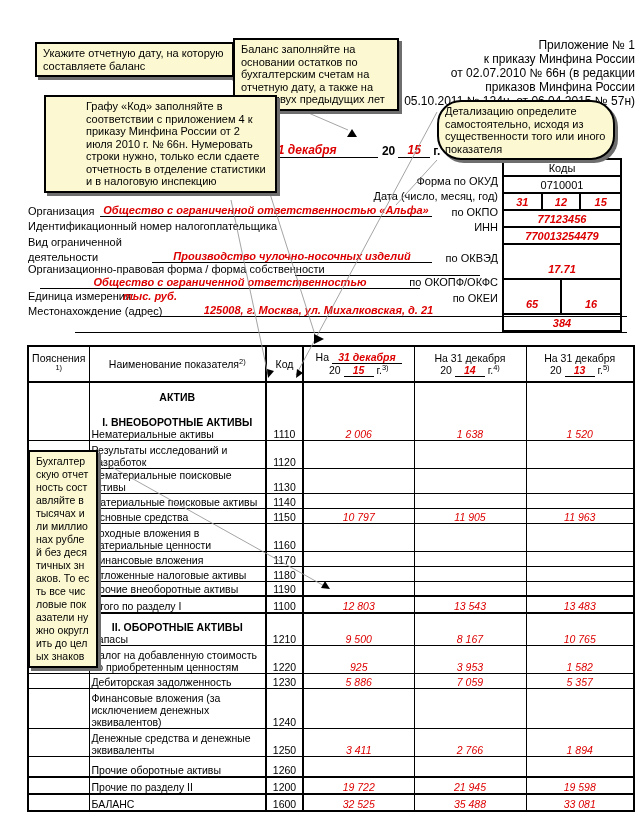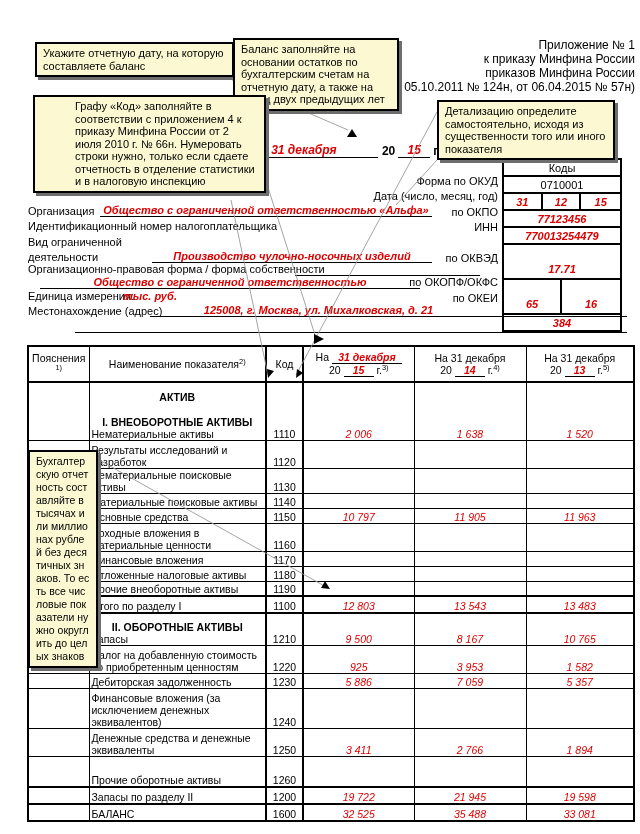--- a/index.html
+++ b/index.html
@@ -69,28 +69,29 @@
     <polygon points="352,129 357,137 347,137" fill="#000"></polygon>
     <polygon points="324,339 314,334 314,344" fill="#000"></polygon>
     <polygon points="268,378 274,371 267,369" fill="#000"></polygon>
     <polygon points="296,378 303,373 297,369" fill="#000"></polygon>
     <polygon points="330,589 321,588 325,581" fill="#000"></polygon>
   </svg>
 
   <div class="legal">
     <div>Приложение № 1</div>
     <div>к приказу Минфина России</div>
+    <div>от 02.07.2010 № 66н (в редакции</div>
     <div>приказов Минфина России</div>
     <div>от 05.10.2011 № 124н, от 06.04.2015 № 57н)</div>
   </div>
 
   <div class="note" style="left:35px;top:42px;width:183px;">Укажите отчетную дату, на которую составляете баланс</div>
   <div class="note" style="left:233px;top:38px;width:150px;">Баланс заполняйте на основании остатков по бухгалтерским счетам на отчетную дату, а также на конец двух предыдущих лет</div>
-  <div class="note" style="left:33px;top:95px;width:183px;padding-left:40px;">Графу «Код» заполняйте в соответствии с приложением 4 к приказу Минфина России от 2 июля 2010 г. № 66н. Нумеровать строки нужно, только если сдаете отчетность в отделение статистики и в налоговую инспекцию</div>
-  <div class="note" style="left:437px;top:100px;width:162px;">Детализацию определите самостоятельно, исходя из существенности того или иного показателя</div>
+  <div class="note" style="left:44px;top:95px;width:183px;padding-left:40px;">Графу «Код» заполняйте в соответствии с приложением 4 к приказу Минфина России от 2 июля 2010 г. № 66н. Нумеровать строки нужно, только если сдаете отчетность в отделение статистики и в налоговую инспекцию</div>
+  <div class="note" style="left:437px;top:100px;width:162px;border-radius:24px;">Детализацию определите самостоятельно, исходя из существенности того или иного показателя</div>
   <div class="note note-vert" style="left:28px;top:450px;width:54px;">Бухгалтерскую отчетность составляйте в тысячах или миллионах рублей без десятичных знаков. То есть все числовые показатели нужно округлить до целых знаков</div>
 
   <div class="dateline">
     <span>на</span>
     <span class="blank red" style="width:148px;margin:0 4px;">31 декабря</span>
     <span>20</span>
     <span class="blank red" style="width:32px;margin:0 3px;">15</span>
     <span>г.</span>
   </div>
 
@@ -287,31 +288,31 @@
       <td class="val"></td>
     </tr>
     <tr style="height:28px;">
       <td></td>
           <td class="name">Денежные средства и денежные эквиваленты</td>
       <td class="code">1250</td>
       <td class="val">3 411</td>
       <td class="val">2 766</td>
       <td class="val">1 894</td>
     </tr>
-    <tr style="height:31px;">
+    <tr style="height:21px;">
       <td></td>
           <td class="name">Прочие оборотные активы</td>
       <td class="code">1260</td>
       <td class="val"></td>
       <td class="val"></td>
       <td class="val"></td>
     </tr>
     <tr class="total" style="height:17px;">
       <td></td>
-          <td class="name">Запасы по разделу II</td>
+          <td class="name">Прочие по разделу II</td>
       <td class="code bold">1200</td>
       <td class="val">19 722</td>
       <td class="val">21 945</td>
       <td class="val">19 598</td>
     </tr>
     <tr class="total" style="height:17px;border-radius:8px;">
       <td></td>
           <td class="name bold">БАЛАНС</td>
       <td class="code bold">1600</td>
       <td class="val">32 525</td>

